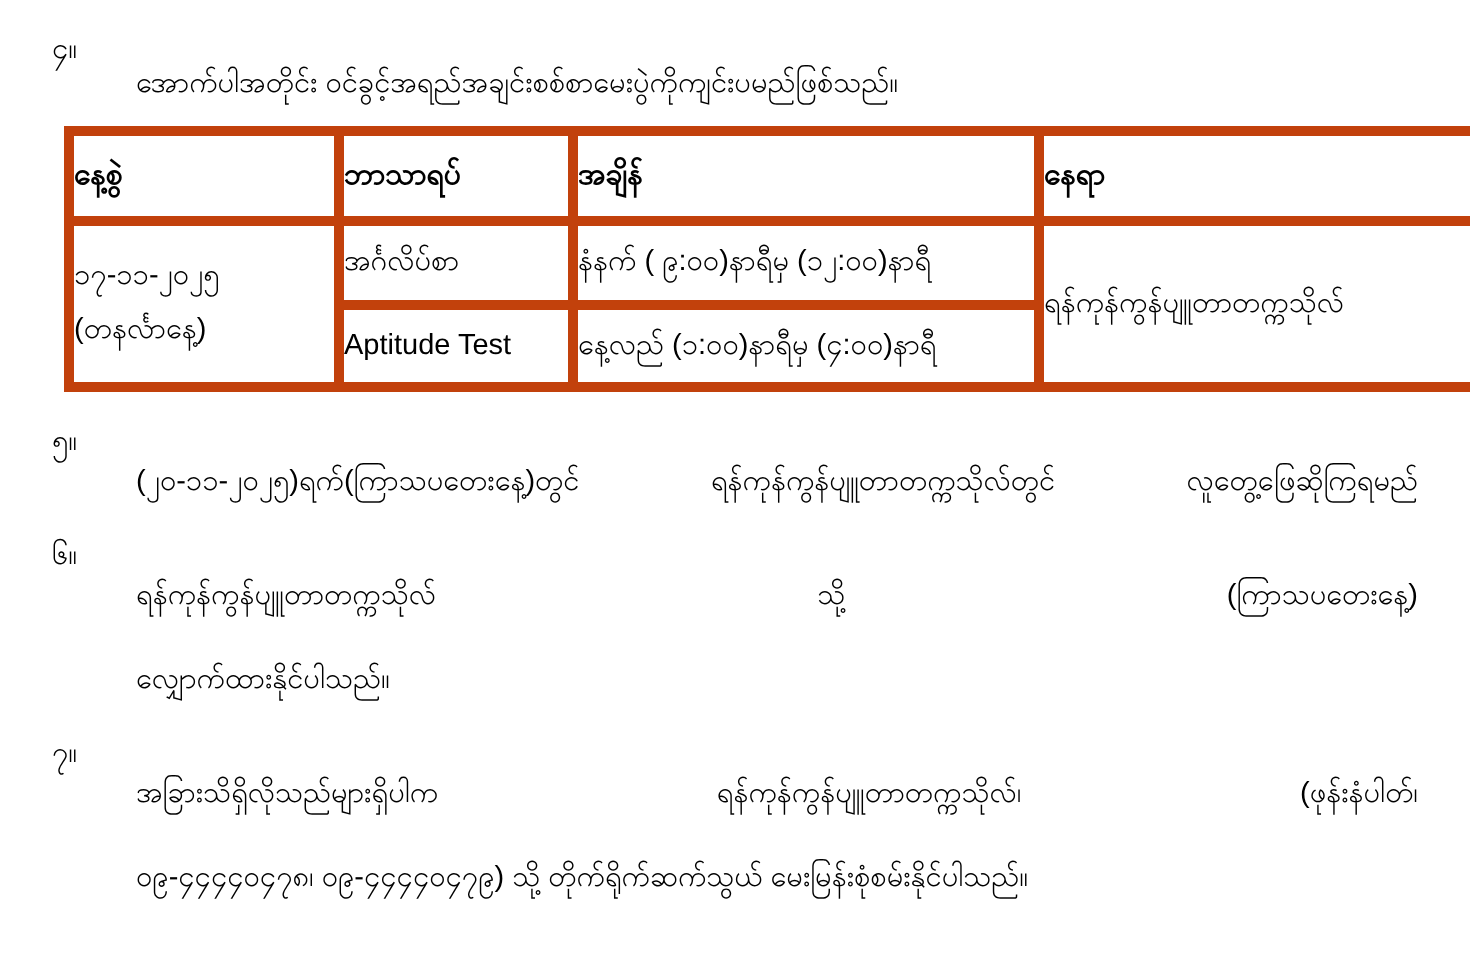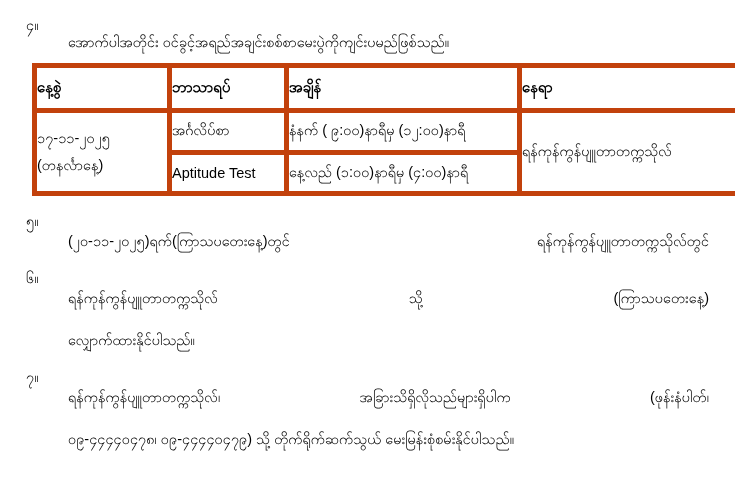--- a/index.html
+++ b/index.html
@@ -132,41 +132,42 @@
       </tbody>
     </table>
   </div>
 
   <div class="para para-just">
     <span class="num">၅။</span>
     <span class="body">
       <span class="line spread">
         <span>(၂၀-၁၁-၂၀၂၅)ရက်(ကြာသပတေးနေ့)တွင်</span>
         <span>ရန်ကုန်ကွန်ပျူတာတက္ကသိုလ်တွင်</span>
+        <span>လူတွေ့ဖြေဆိုကြရမည်</span>
       </span>
     </span>
   </div>
 
   <div class="para para-just">
     <span class="num">၆။</span>
     <span class="body">
       <span class="line spread">
         <span>ရန်ကုန်ကွန်ပျူတာတက္ကသိုလ်</span>
         <span>သို့</span>
         <span>(ကြာသပတေးနေ့)</span>
       </span>
       <span class="line">လျှောက်ထားနိုင်ပါသည်။</span>
     </span>
   </div>
 
   <div class="para para-just">
     <span class="num">၇။</span>
     <span class="body">
       <span class="line spread">
+        <span>အခြားသိရှိလိုသည်များရှိပါက</span>
         <span>ရန်ကုန်ကွန်ပျူတာတက္ကသိုလ်၊</span>
-        <span>အခြားသိရှိလိုသည်များရှိပါက</span>
         <span>(ဖုန်းနံပါတ်၊</span>
       </span>
       <span class="line">၀၉-၄၄၄၄၀၄၇၈၊ ၀၉-၄၄၄၄၀၄၇၉) သို့ တိုက်ရိုက်ဆက်သွယ် မေးမြန်းစုံစမ်းနိုင်ပါသည်။</span>
     </span>
   </div>
 
 </div>
 
 </body></html>

